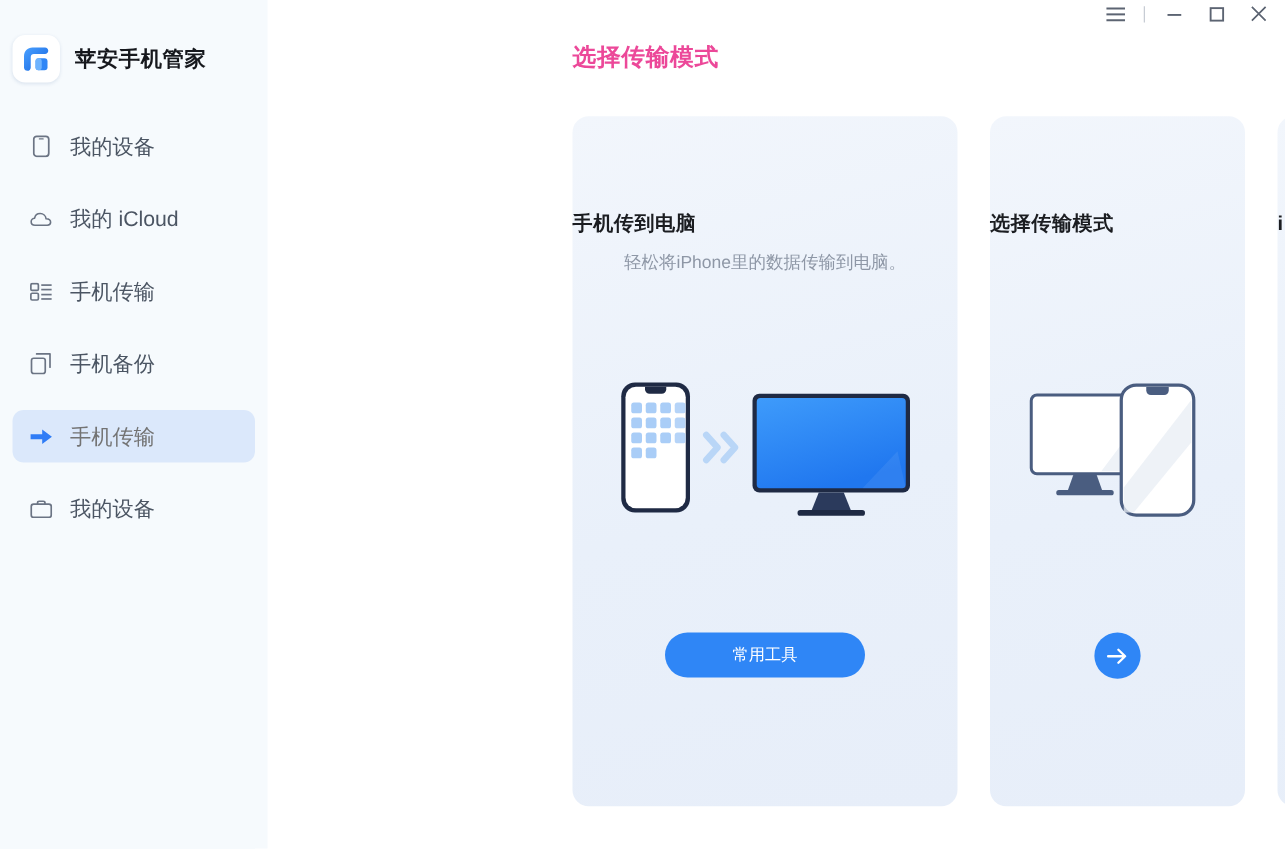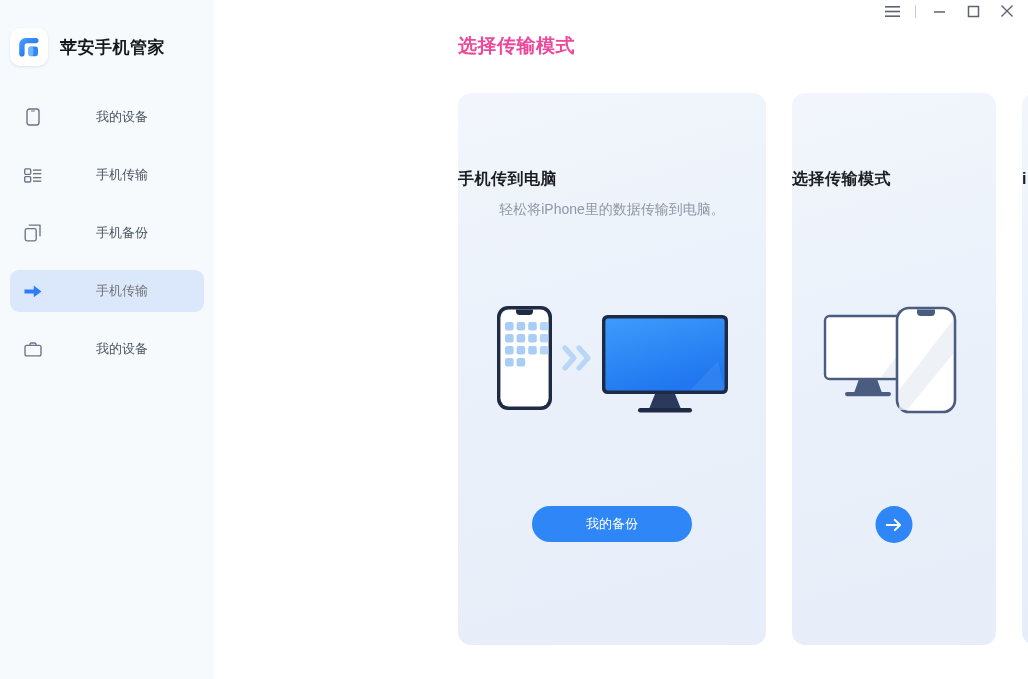--- a/index.html
+++ b/index.html
@@ -37,21 +37,21 @@
   }
   .brand-name { font-size:17px; font-weight:bold; color:#16181d; letter-spacing:.5px; }
 
   .nav { margin-top:30px; padding:0 10px; }
   .nav-item {
     display:flex; align-items:center; gap:14px;
     height:42px; padding:0 14px; border-radius:9px;
     margin-bottom:16px; cursor:default;
   }
   .nav-item .ic { width:18px; height:18px; display:flex; align-items:center; justify-content:center; flex:0 0 18px; }
-  .nav-label { font-size:13px; color:#4b5563;margin-left:40px; }
+  .nav-label { font-size:17px; color:#4b5563; }
   .nav-item.active { background:#dbe8fb; }
   .nav-item.active .nav-label { color:#737373; }
 
   
   .main { flex:1; height:679px; background:#ffffff; position:relative; }
   .page-title {
     position:absolute; left:244px; top:33px;
     font-size:19px; font-weight:bold; color:#ec4899; letter-spacing:.5px;
   }
 
@@ -143,20 +143,28 @@
       <div class="nav-item">
         <span class="ic">
           <svg width="14" height="18" viewBox="0 0 14 18">
             <rect x="1" y="1" width="12" height="16" rx="2.4" fill="none" stroke="#6b7484" stroke-width="1.4"></rect>
             <rect x="5" y="2.6" width="4" height="1" rx="0.5" fill="#6b7484"></rect>
           </svg>
         </span>
         <span class="nav-label">我的设备</span>
       </div>
 
+      <div class="nav-item">
+        <span class="ic">
+          <svg width="19" height="13" viewBox="0 0 19 13">
+            <path d="M4.2 11.4 C2.1 11.4 1 10 1 8.4 C1 6.8 2.3 5.5 3.9 5.5 C4.3 3.2 6.2 1.6 8.6 1.6 C11.2 1.6 13.3 3.5 13.6 6 C15.6 6.1 17.4 7.2 17.4 9 C17.4 10.5 16.2 11.4 14.6 11.4 Z" fill="none" stroke="#6b7484" stroke-width="1.35" stroke-linejoin="round"></path>
+          </svg>
+        </span>
+        <span class="nav-label">我的 iCloud</span>
+      </div>
 
       <div class="nav-item">
         <span class="ic">
           <svg width="18" height="15" viewBox="0 0 18 15">
             <rect x="0.7" y="0.9" width="6" height="5.4" rx="1" fill="none" stroke="#6b7484" stroke-width="1.35"></rect>
             <rect x="0.7" y="8.6" width="6" height="5.4" rx="1" fill="none" stroke="#6b7484" stroke-width="1.35"></rect>
             <rect x="9" y="1.4" width="8.3" height="1.35" fill="#6b7484"></rect>
             <rect x="9" y="5" width="8.3" height="1.35" fill="#6b7484"></rect>
             <rect x="9" y="9" width="8.3" height="1.35" fill="#6b7484"></rect>
             <rect x="9" y="12.5" width="8.3" height="1.35" fill="#6b7484"></rect>
@@ -240,21 +248,21 @@
             <path d="M87 50 L96 60 L87 70" fill="none" stroke="#b9d6f7" stroke-width="5.2" stroke-linecap="round" stroke-linejoin="round"></path>
 
             <rect x="110" y="17" width="126" height="79" rx="5.5" fill="#1f2a44"></rect>
             <rect x="113.4" y="20.4" width="119.2" height="72.2" rx="3" fill="url(#scr)"></rect>
             <path d="M232.6 92.6 L198 92.6 L226 63 Z" fill="#ffffff" opacity=".07"></path>
             <path d="M163 96 H183 L189 111 H157 Z" fill="#2b3a5c"></path>
             <rect x="146" y="110" width="54" height="4.6" rx="2.3" fill="#1f2a44"></rect>
           </svg>
         </div>
 
-        <button class="cta">我的备份</button>
+        <button class="cta">常用工具</button>
       </div>
 
       <div class="card secondary">
         <div class="card-title">选择传输模式</div>
 
         <div class="art">
           <svg width="150" height="120" viewBox="0 0 150 120">
             <rect x="6" y="18" width="86" height="63" rx="4.6" fill="#ffffff" stroke="#4a5d80" stroke-width="2.4"></rect>
             <path d="M88 79 L62 79 L86 47 Z" fill="#eef2f7"></path>
             <path d="M40 81 H58 L63 95 H35 Z" fill="#4a5d80"></path>

